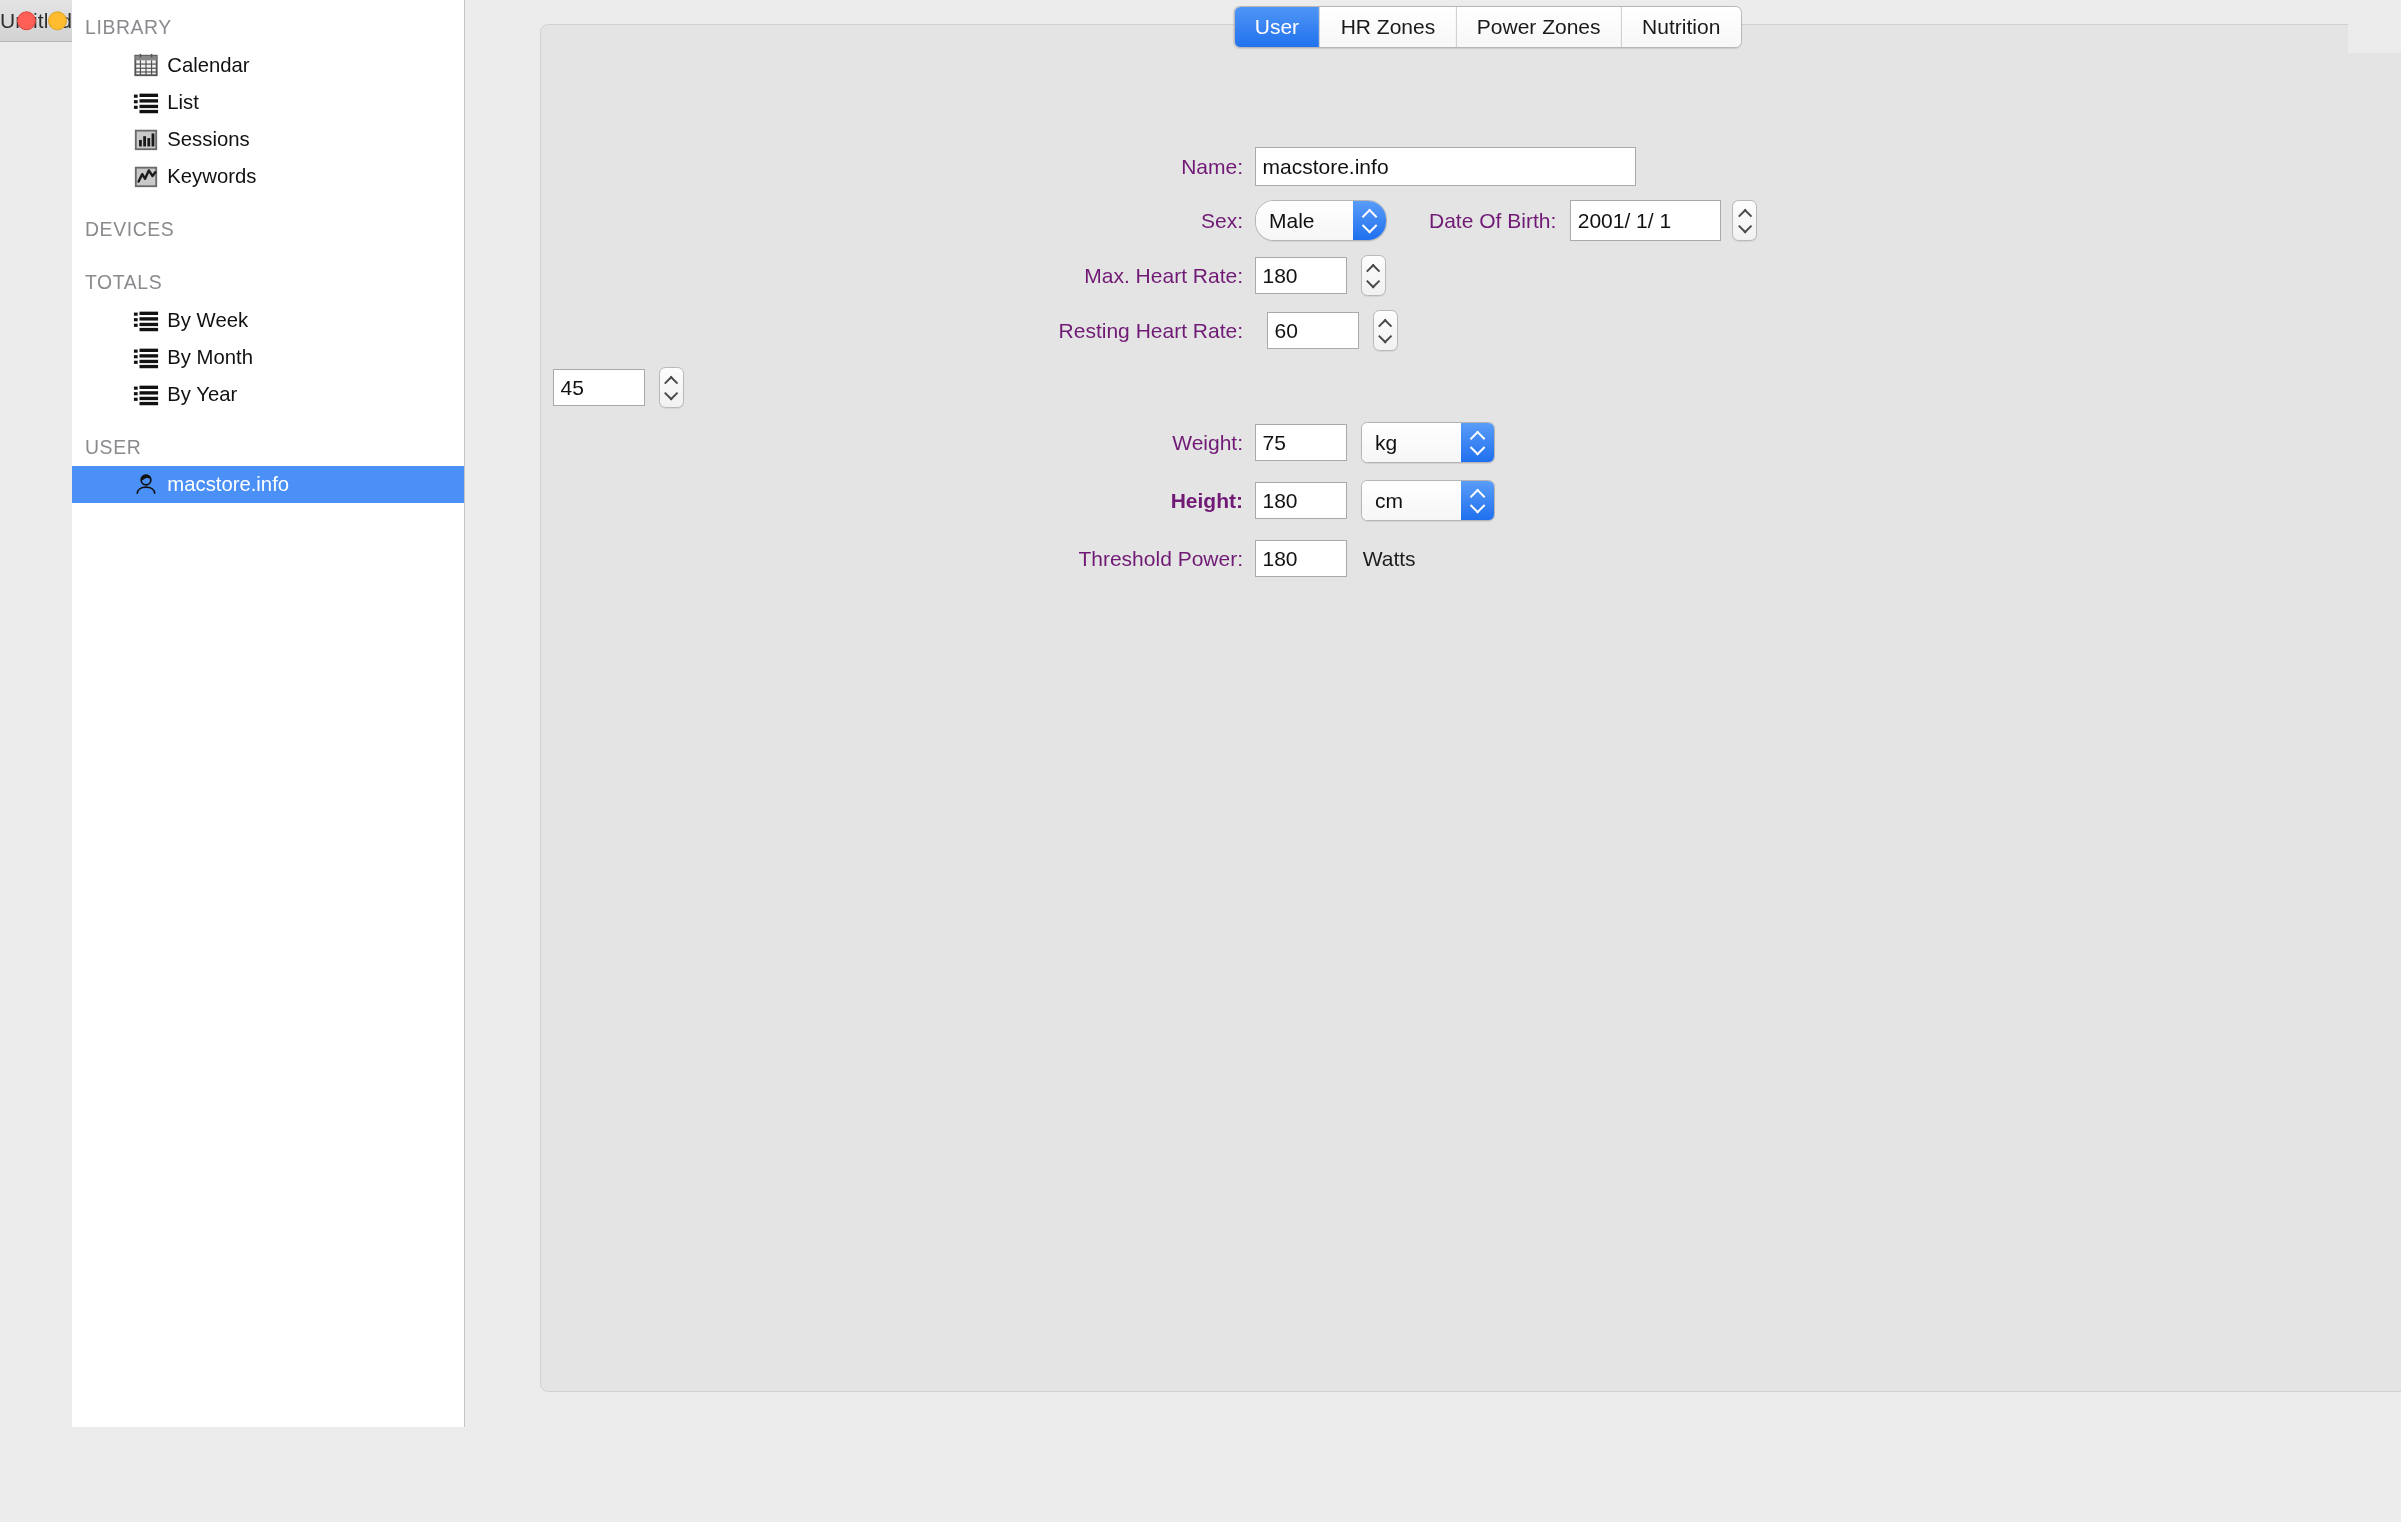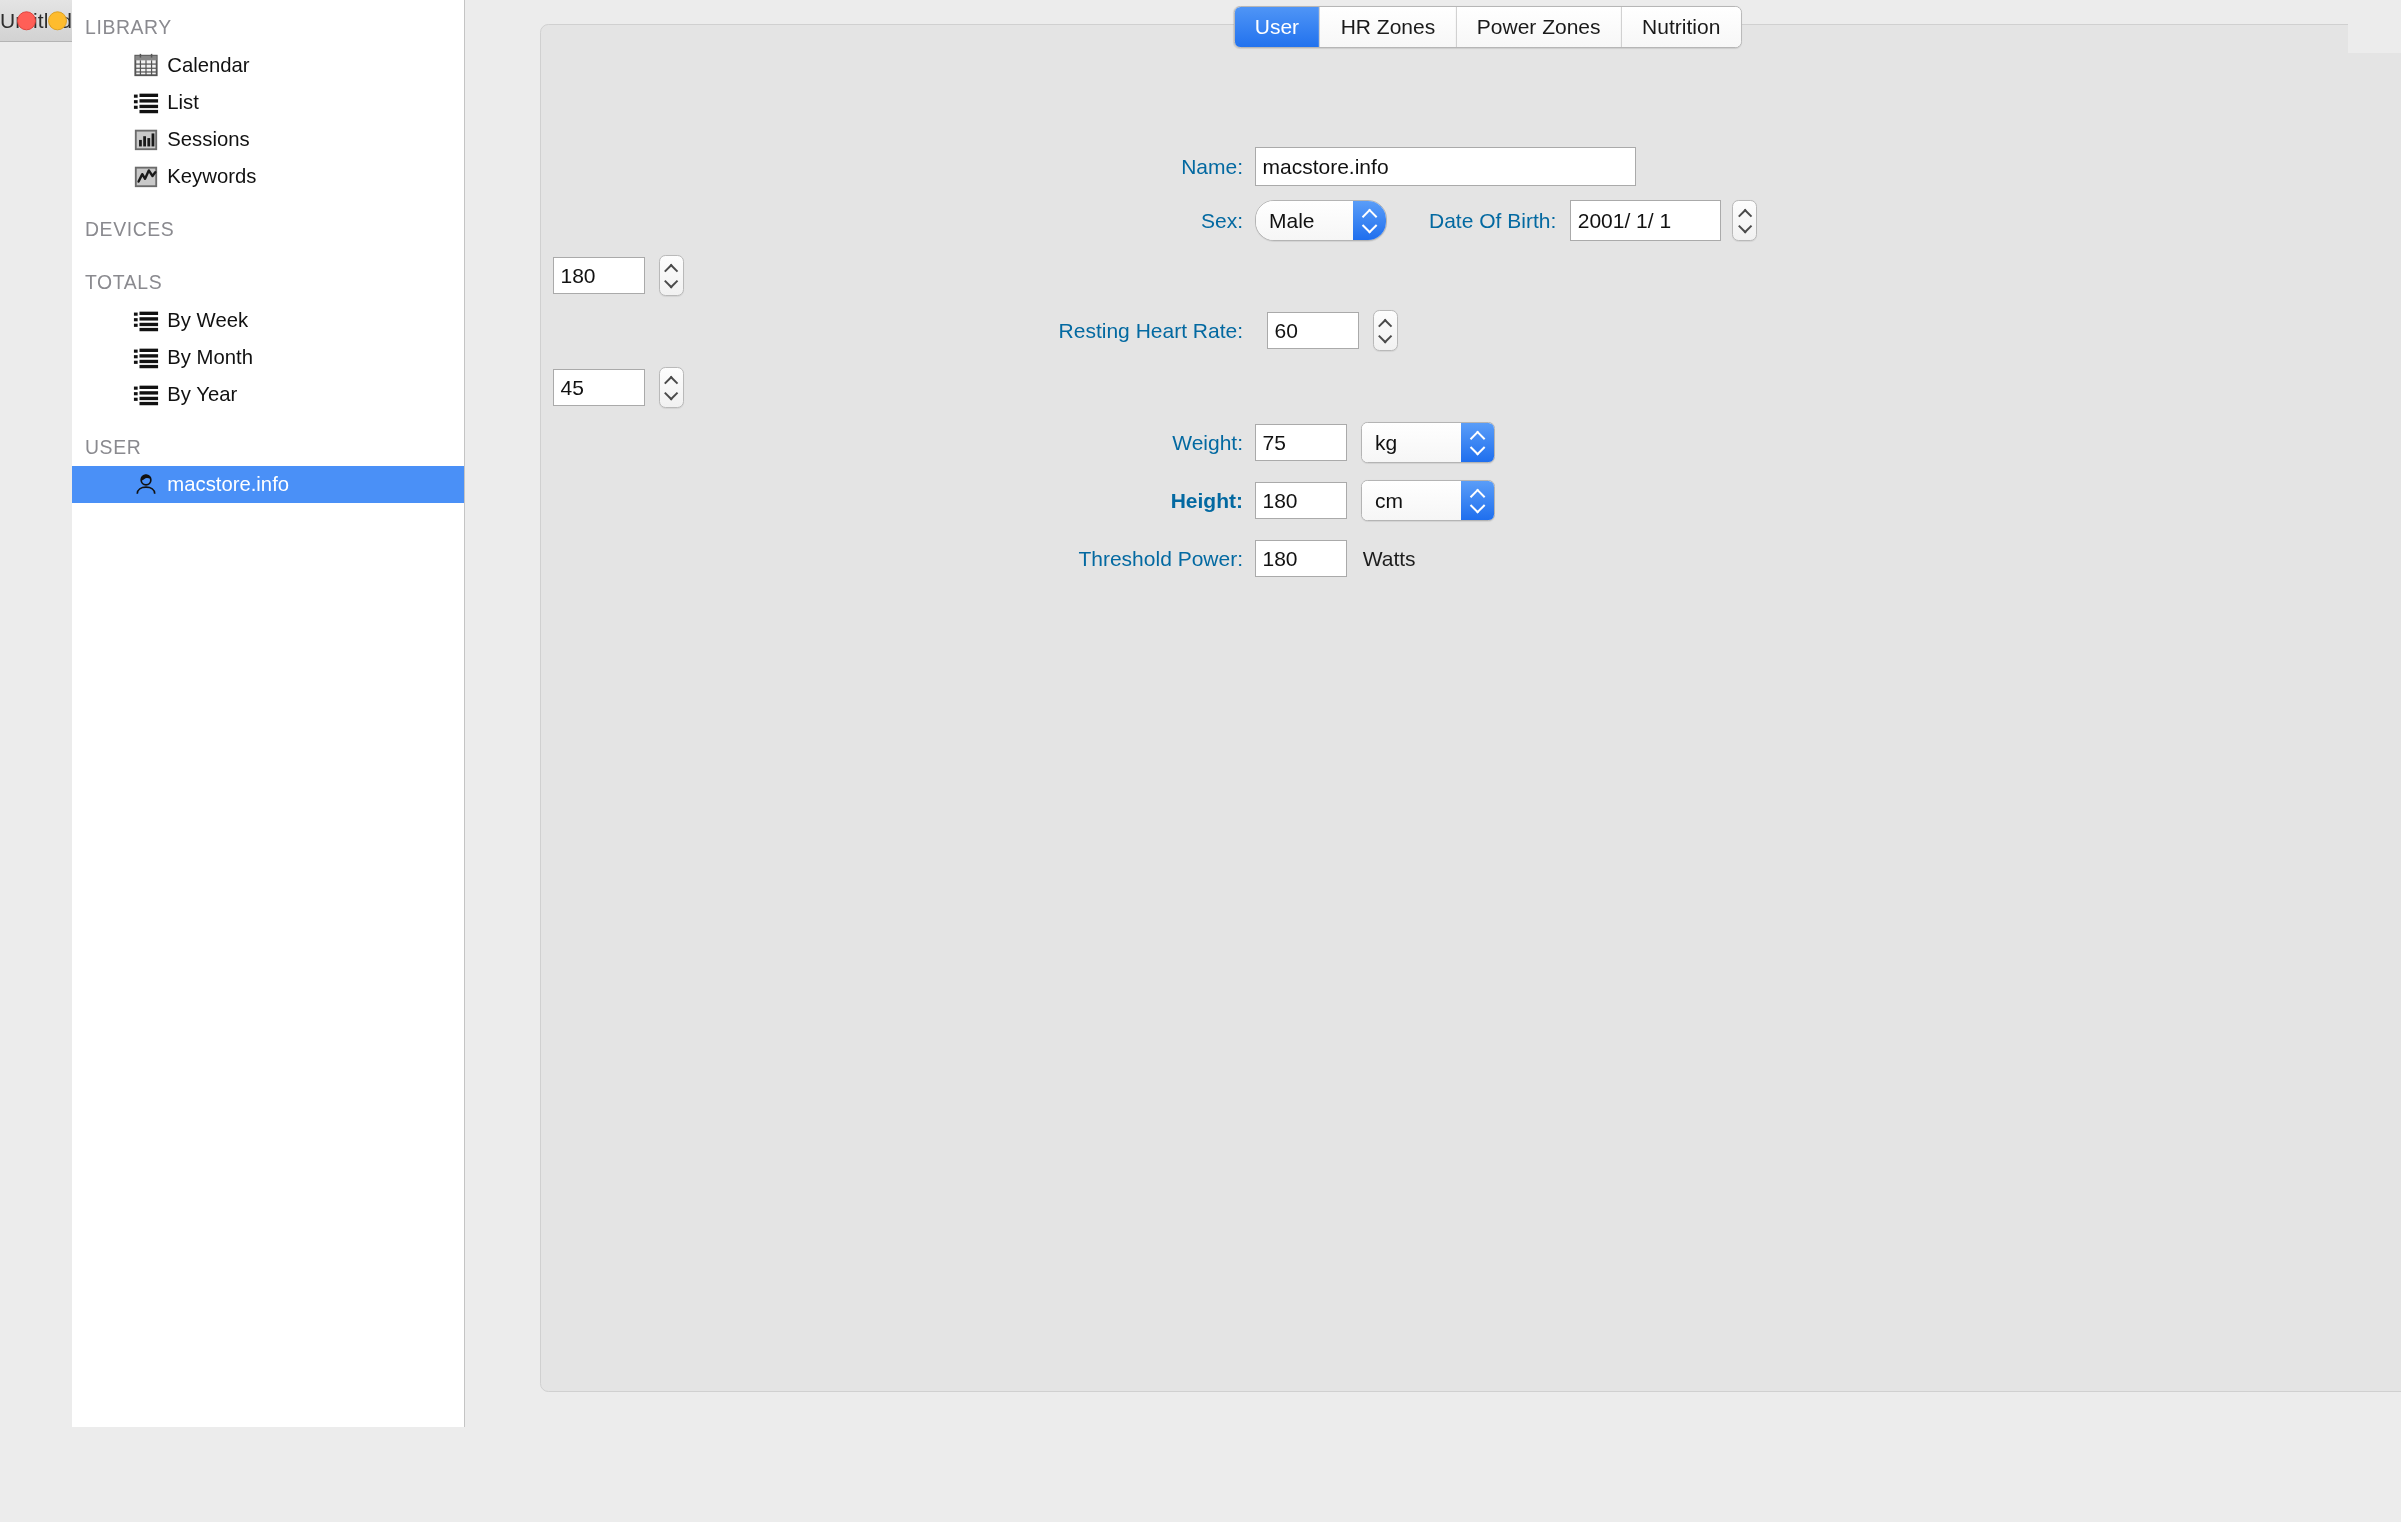--- a/index.html
+++ b/index.html
@@ -158,21 +158,21 @@
     left: 0; top: 0;
     width: 100%;
   }
   .frow {
     display: flex;
     align-items: center;
     position: absolute;
   }
   .flabel {
     font-size: 21px;
-    color: #0369a1;
+    color: #701a75;
     text-align: right;
     white-space: nowrap;
   }
   .ftext {
     height: 37px;
     background: #ffffff;
     border: 0.9px solid #aaaaaa;
     font-size: 21px;
     color: #111;
     display: flex;
@@ -489,20 +489,21 @@
             </div>
             <div class="flabel" style="margin-left:42px;">Date Of Birth:</div>
             <div class="ftext" style="margin-left:14px; width:151px; height:41px; justify-content:flex-start;">2001/  1/  1</div>
             <div class="stepper" style="margin-left:11px;">
               <span class="chev up"></span>
                 <span class="chev down"></span>
             </div>
           </div>
 
           <div class="frow" style="left:0; top:230px; width:100%;">
+            <div class="flabel" style="width:702px;">Max. Heart Rate:</div>
             <div class="ftext" style="margin-left:12px; width:92px;">180</div>
             <div class="stepper" style="margin-left:14px;">
               <span class="chev up"></span>
                 <span class="chev down"></span>
             </div>
           </div>
 
           <div class="frow" style="left:0; top:285px; width:100%;">
             <div class="flabel" style="width:702px;">Resting Heart Rate:</div>
             <div class="ftext" style="margin-left:24px; width:92px;">60</div>

